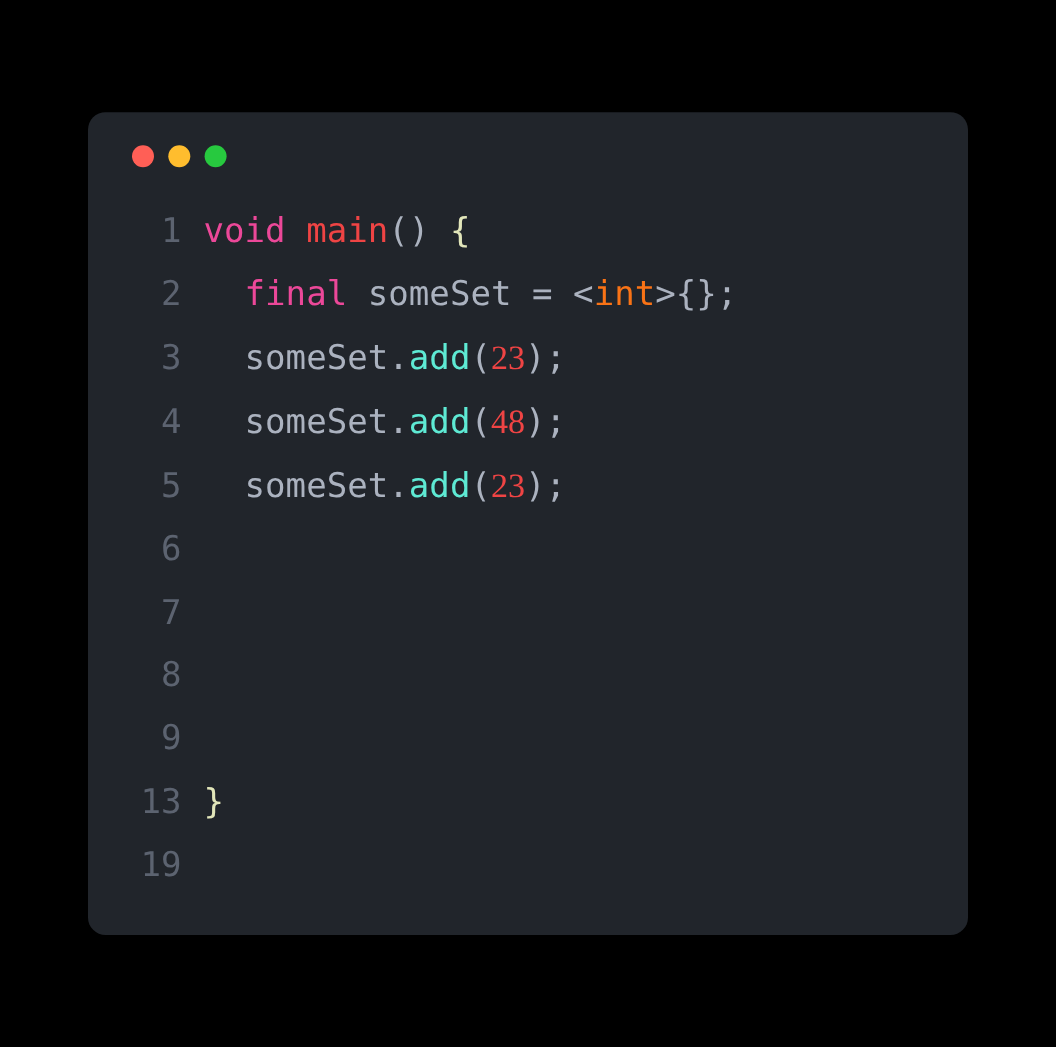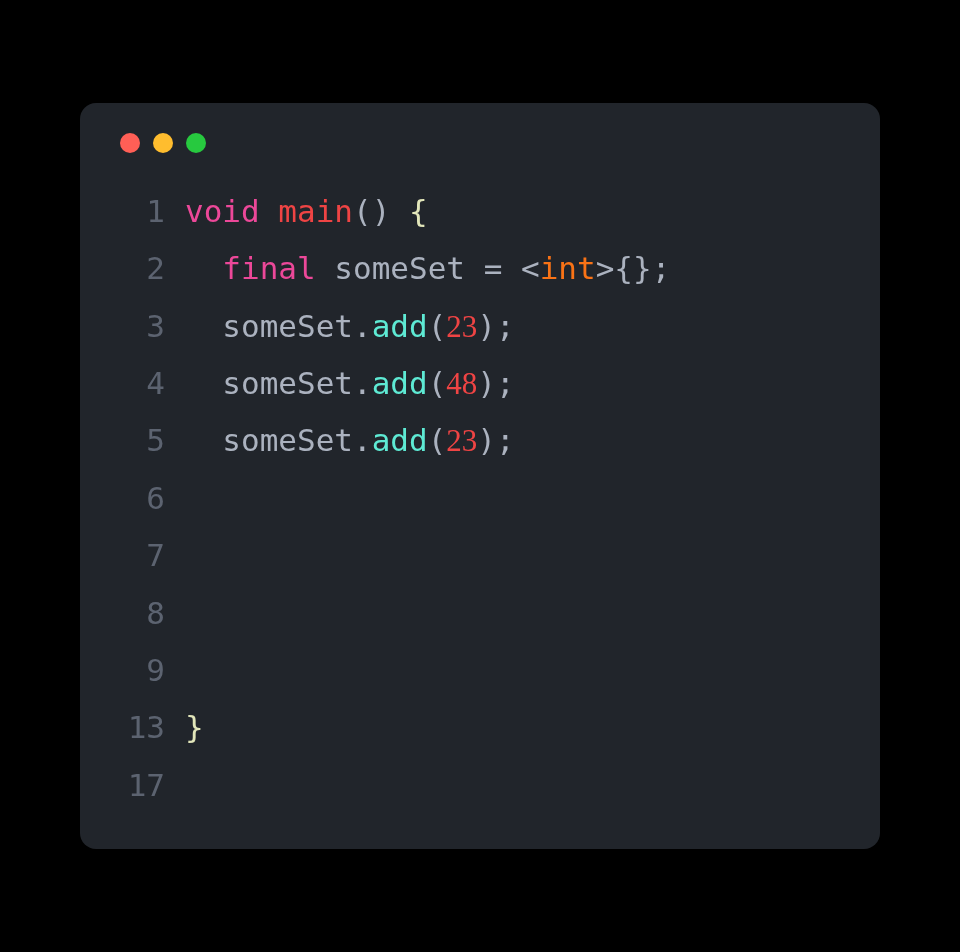--- a/index.html
+++ b/index.html
@@ -120,17 +120,17 @@
         <span class="code-content">&nbsp;</span>
       </div>
       <div class="code-line">
         <span class="line-number">9</span>
       </div>
       <div class="code-line">
         <span class="line-number">13</span>
         <span class="code-content"><span class="tok-brace">}</span></span>
       </div>
       <div class="code-line">
-        <span class="line-number">17</span>
+        <span class="line-number">19</span>
         <span class="code-content">&nbsp;</span>
       </div>
     </div>
 </div>
 
 </body></html>

